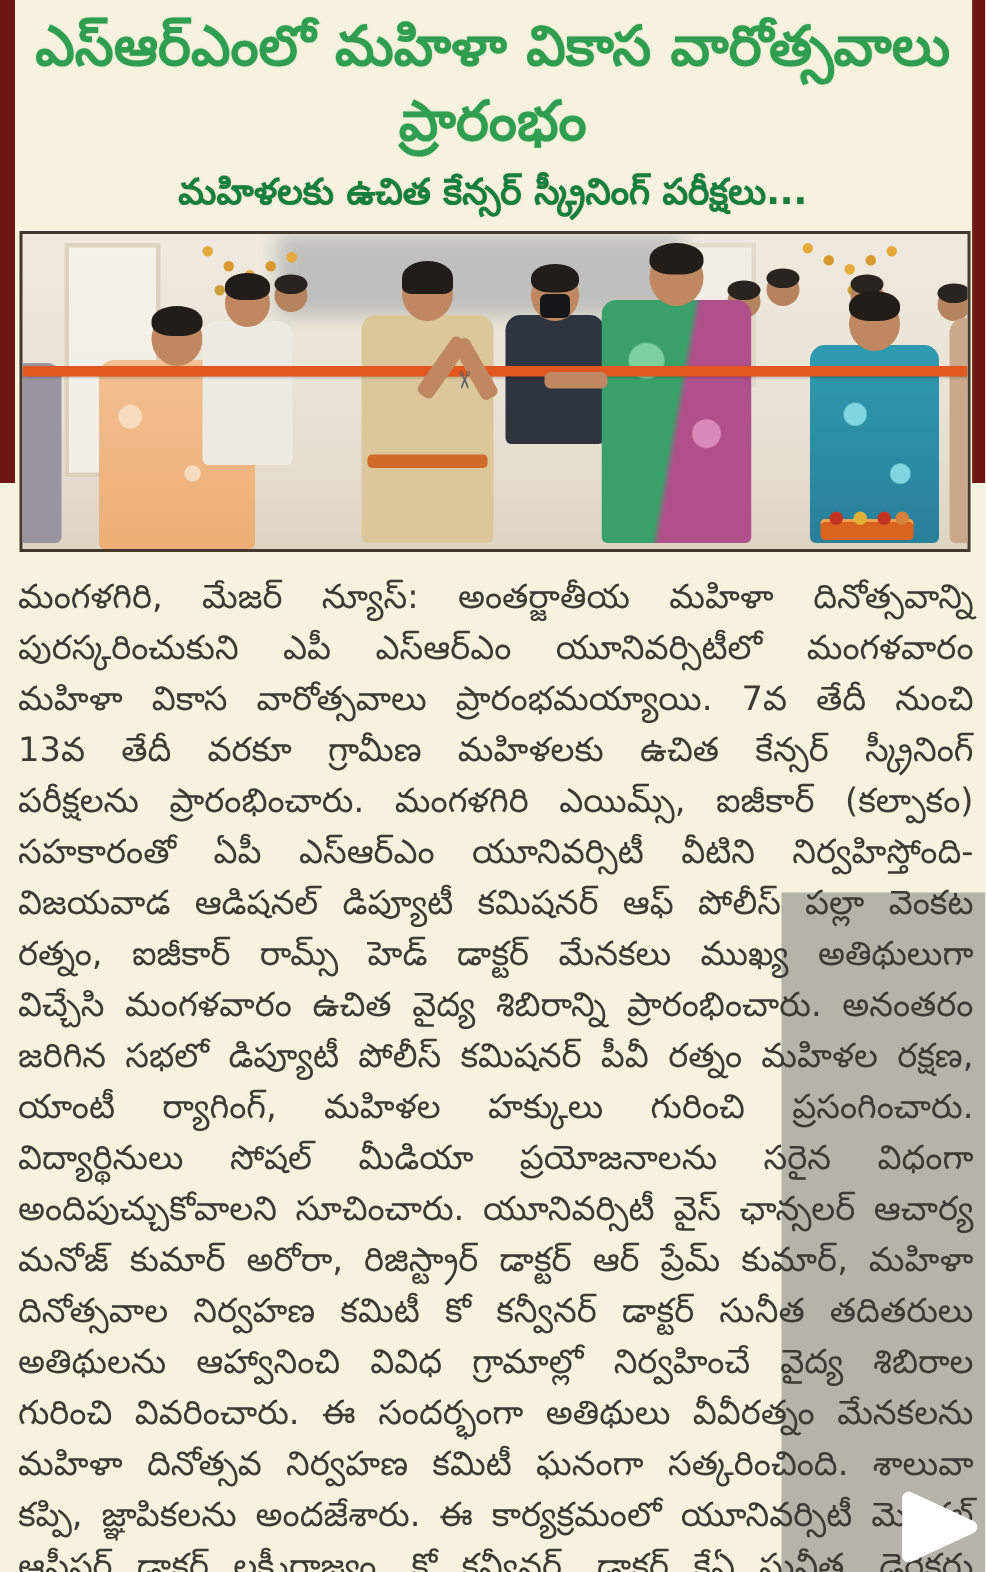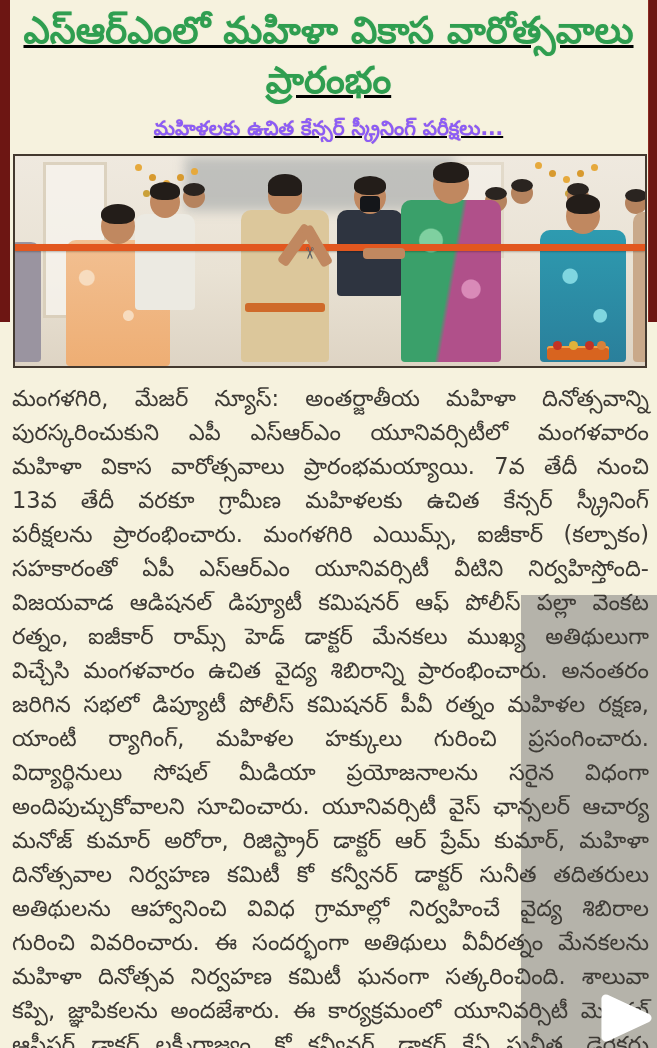--- a/index.html
+++ b/index.html
@@ -7,31 +7,31 @@
   .page{
     position:relative;
     width:657px;height:1048px;
     background:#f6f2de;
     overflow:hidden;
   }
   .edge-bar{position:absolute;top:0;background:#6d1613;z-index:3;}
   .edge-bar.left{left:0;width:10px;height:322px;}
   .edge-bar.right{right:0;width:8px;height:322px;border-left:1px solid #8a2a20;}
 
-  .masthead{position:relative;z-index:2;text-align:center;padding-top:6px;text-decoration:underline;}
+  .masthead{position:relative;z-index:2;text-align:center;padding-top:6px;}
   .headline{
     color:#2f9e50;
     font-size:37px;font-weight:bold;
     line-height:50px;
     letter-spacing:0px;
     text-shadow:0 0 1px rgba(47,158,80,.35);
   }
   .subheadline{
-    color:#8b5cf6;
-    font-size:20px;font-weight:bold;
+    color:#15803d;
+    font-size:24px;font-weight:bold;
     line-height:32px;margin-top:6px;
     text-shadow:0 0 1px rgba(161,52,52,.3);
   }
 
   
   .photo-frame{
     position:relative;z-index:2;
     margin:10px 10px 0 13px;
     height:210px;
     border:2px solid #43392f;

